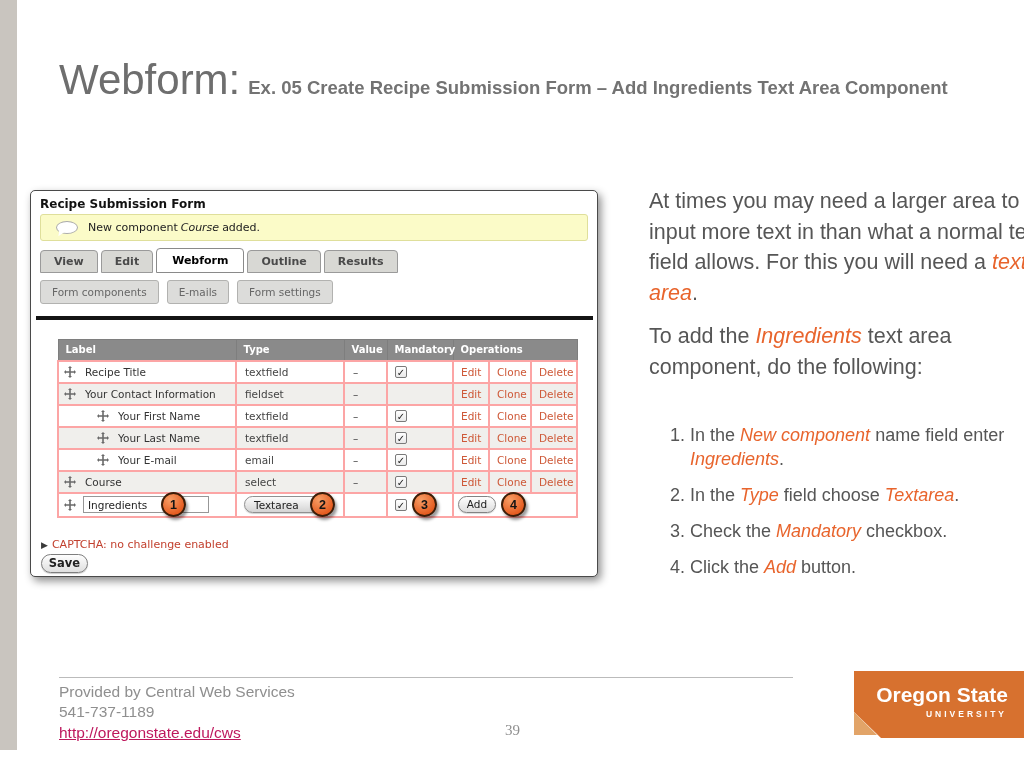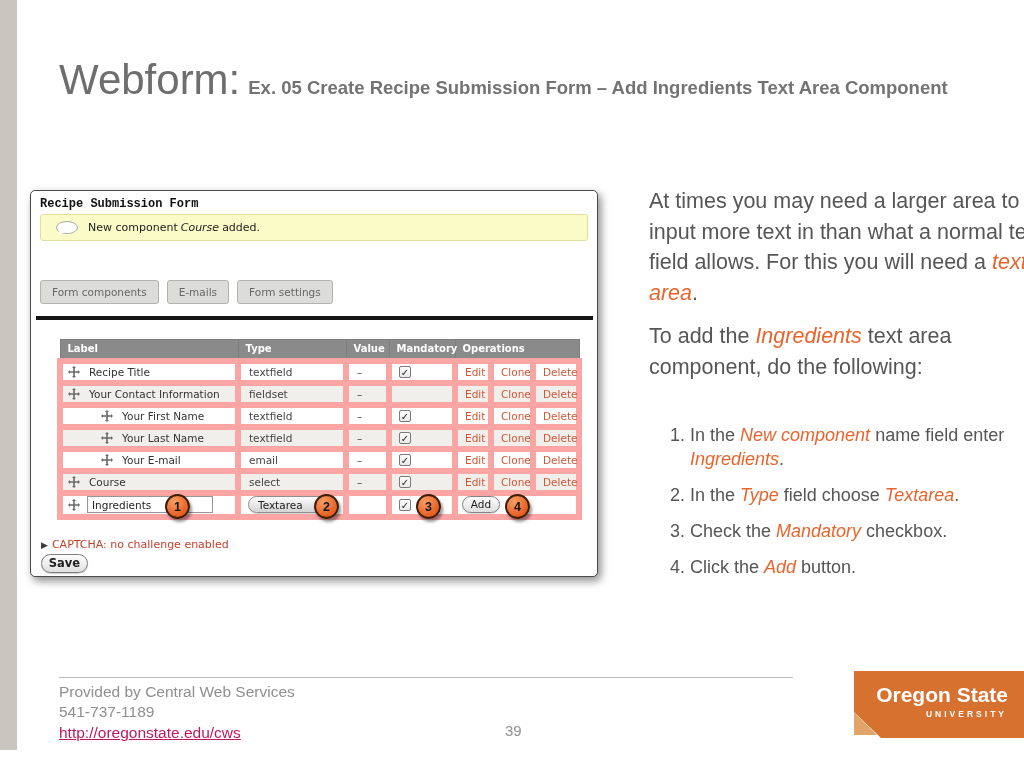--- a/index.html
+++ b/index.html
@@ -12,21 +12,21 @@
   
   .title-wrap { position:absolute; left:59px; top:56px; white-space:nowrap; }
   .title-main { font-size:42px; font-weight:400; color:#6E6E6E; }
   .title-sub  { font-size:18.5px; font-weight:700; color:#737373; margin-left:8px; }
 
   
   .shot { position:absolute; left:30px; top:190px; width:568px; height:387px;
           background:#fff; border:1px solid #4A4A4A; border-radius:5px;
           box-shadow:3px 4px 9px rgba(0,0,0,.45);
           font-family:"DejaVu Sans", sans-serif; font-size:11px; color:#222; }
-  .shot-title { position:absolute; left:9px; top:6px; font-size:12px; font-weight:bold; color:#111;font-family:Liberation Mono, monospace; }
+  .shot-title { position:absolute; left:9px; top:6px; font-size:12px; font-weight:bold; color:#111; }
 
   .notice { position:absolute; left:9px; top:23px; width:548px; height:27px;
             background:#FBFBC8; border:1px solid #DFDF9B; border-radius:3px;
             display:flex; align-items:center; font-size:11px; color:#222; }
   .bubble { width:22px; height:13px; background:#fff; border:1px solid #AAA;
             border-radius:50%; margin:0 10px 0 15px; flex:none; position:relative; }
   .bubble:after { content:""; position:absolute; left:2px; bottom:-4px;
             border:4px solid transparent; border-top-color:#fff; border-left-color:#fff; transform:rotate(10deg); }
   .notice i { margin:0 3px; }
 
@@ -42,21 +42,21 @@
   .black-bar { position:absolute; left:5px; top:125px; width:557px; height:4px; background:#141414; }
 
   
   .wtable { position:absolute; left:26px; top:148px; width:519px;
             border-collapse:collapse; table-layout:fixed; font-size:10.5px; }
   .wtable col.c-label { width:178px; } .wtable col.c-type { width:108px; }
   .wtable col.c-value { width:43px; }  .wtable col.c-mand { width:66px; }
   .wtable col.c-op1 { width:36px; } .wtable col.c-op2 { width:42px; } .wtable col.c-op3 { width:46px; }
   .wtable th { background:#8A8A8A; color:#fff; font-size:10px; font-weight:bold;
                text-align:left; height:21px; padding-left:7px; border:1px solid #7E7E7E; }
-  .wtable td { border:6px solid #fca5a5; height:22px; padding:0; vertical-align:middle;
+  .wtable td { border:2px solid #fca5a5; height:22px; padding:0; vertical-align:middle;
                color:#333; overflow:visible; }
   .wtable tr.alt td { background:#F0EFEC; }
   .lblcell { display:flex; align-items:center; }
   .handle { width:12px; height:12px; margin-left:5px; flex:none; }
   .lvl1 .handle { margin-left:38px; }
   .lbltxt { margin-left:9px; white-space:nowrap; }
   .dash { padding-left:8px; color:#444; }
   .cb { display:inline-block; width:12px; height:12px; margin-left:7px;
         border:1px solid #7A7A7A; border-radius:2px; background:linear-gradient(#fff,#E9E9E9);
         font-size:10px; line-height:11px; text-align:center; color:#222; }
@@ -97,21 +97,21 @@
   .body-col p { font-size:21.5px; line-height:1.42; margin-bottom:13px; }
   .body-col p.p2 { margin-bottom:42px; }
   .oi { color:#E8642C; font-style:italic; }
   .steps { margin-left:19px; padding-left:22px; width:352px; }
   .steps li { font-size:18px; line-height:1.33; margin-bottom:12px; color:#565656; }
 
   
   .footer-rule { position:absolute; left:59px; top:677px; width:734px; border-top:1px solid #BBB; }
   .footer-text { position:absolute; left:59px; top:682px; font-size:15.5px; line-height:1.32; color:#8F8F8F; }
   .footer-link { color:#be185d; text-decoration:underline;text-align:right; }
-  .page-num { position:absolute; left:505px; top:722px; font-size:15px; color:#8F8F8F; }
+  .page-num { position:absolute; left:505px; top:722px; font-size:15px; color:#8F8F8F;font-family:Liberation Serif, serif; }
 
   
   .logo { position:absolute; right:0; top:671px; width:170px; height:67px; }
   .logo svg { position:absolute; left:0; top:0; }
   .logo-line1 { position:absolute; left:0; right:16px; top:12px; text-align:right;
                 color:#fff; font-size:21px; font-weight:bold; letter-spacing:0; }
   .logo-line2 { position:absolute; right:17px; top:38px; color:#fff; font-size:8.5px;
                 font-weight:bold; letter-spacing:3px; }
 </style>
 </head>
@@ -127,20 +127,27 @@
   <div class="shot">
     <div class="shot-title">Recipe Submission Form</div>
 
     <div class="notice">
       <span class="bubble"></span>
       <span>New component </span>
       <i>Course</i>
       <span> added.</span>
     </div>
 
+    <div class="tabs">
+      <span class="tab">View</span>
+      <span class="tab">Edit</span>
+      <span class="tab active">Webform</span>
+      <span class="tab">Outline</span>
+      <span class="tab">Results</span>
+    </div>
 
     <div class="subtabs">
       <span class="subtab">Form components</span>
       <span class="subtab">E-mails</span>
       <span class="subtab">Form settings</span>
     </div>
 
     <div class="black-bar"></div>
 
     <table class="wtable">

